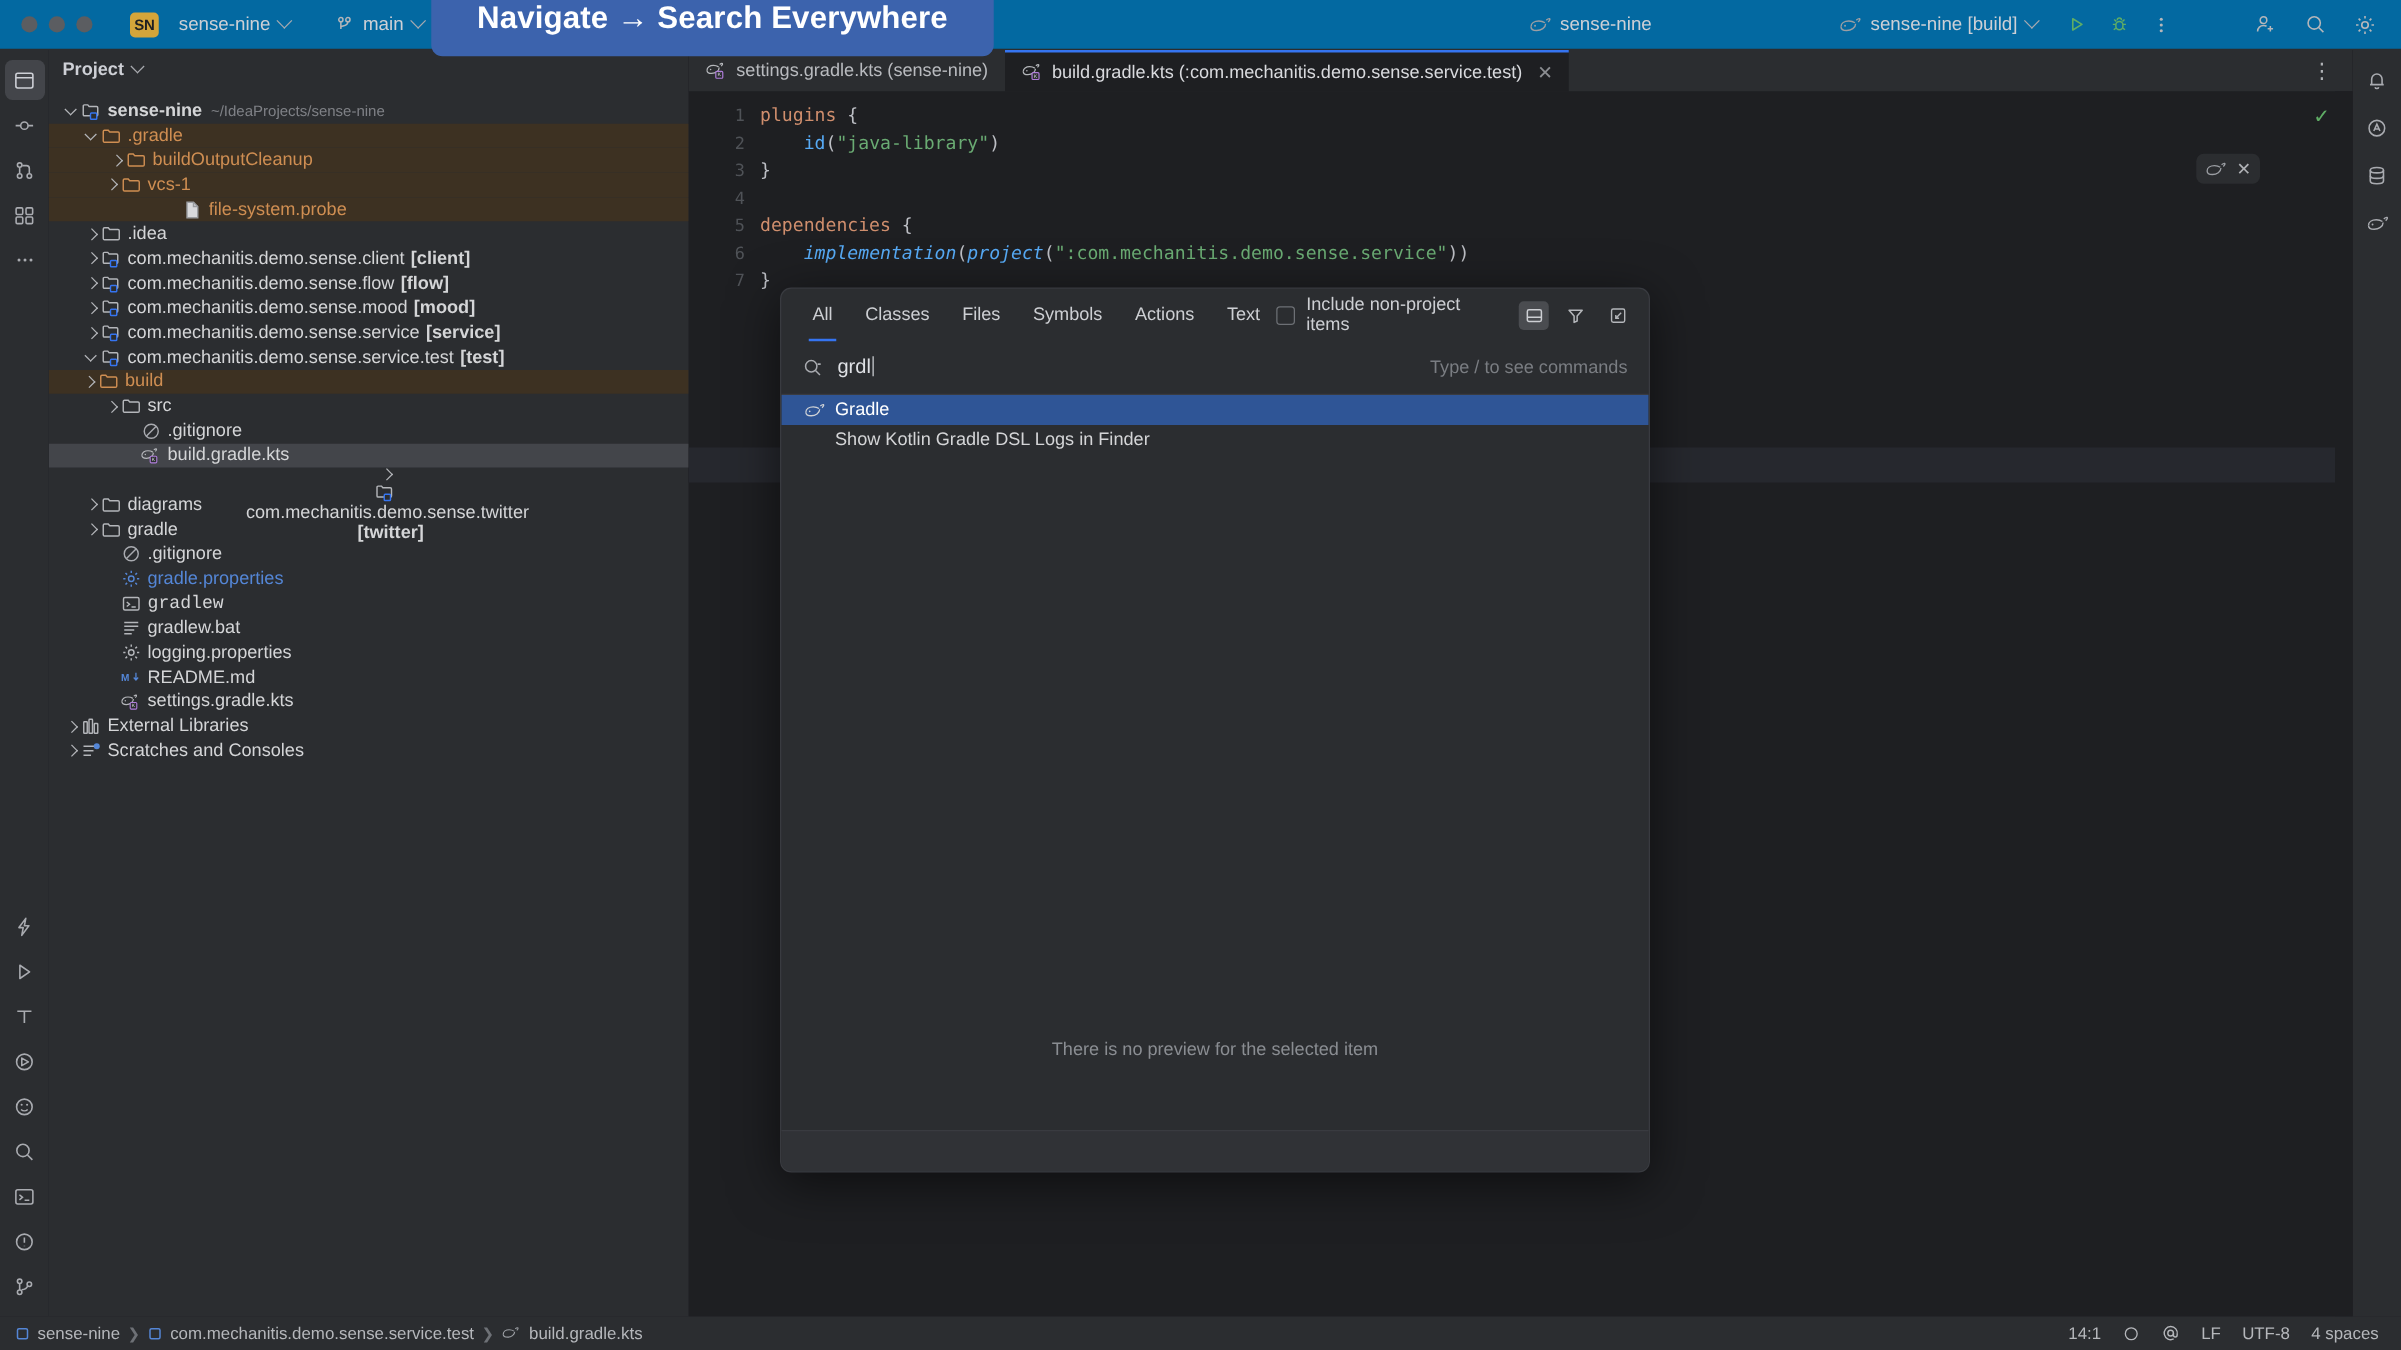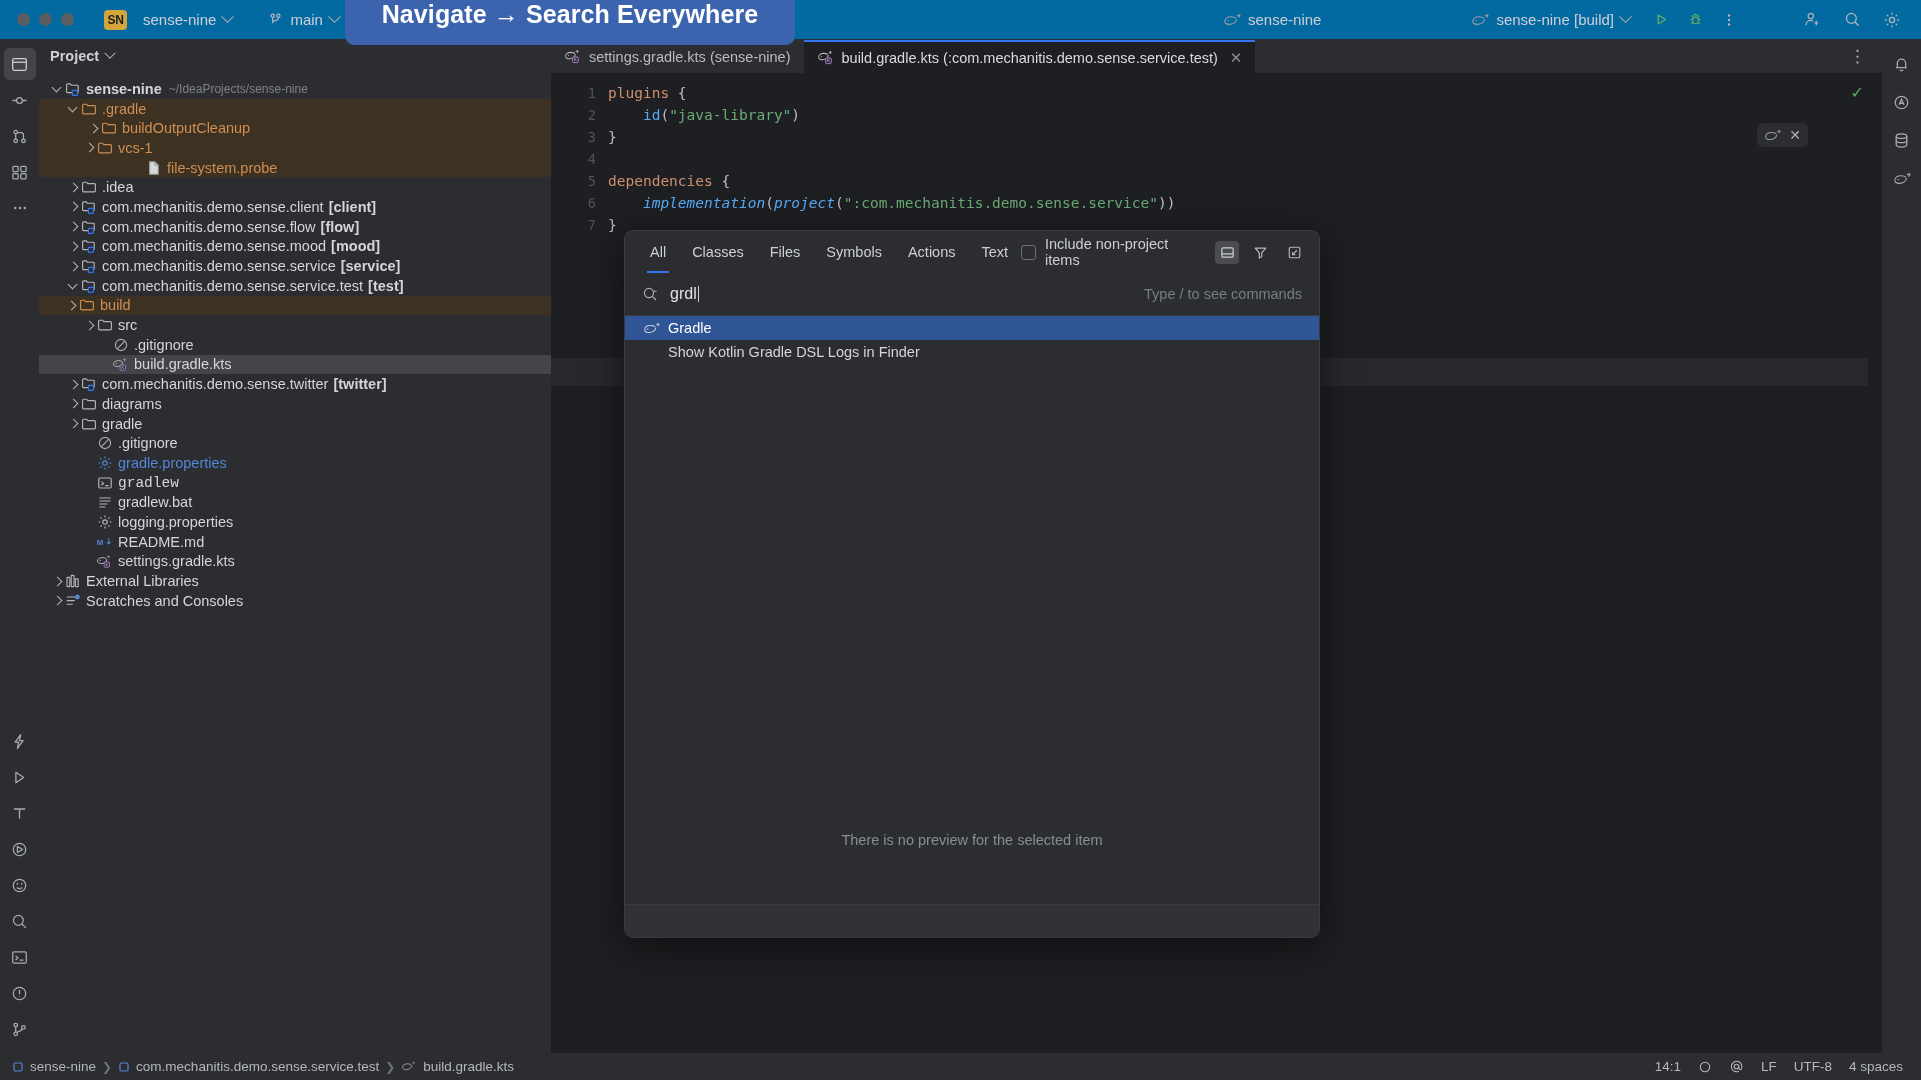--- a/index.html
+++ b/index.html
@@ -494,21 +494,21 @@
           <path d="M1.8 7.6c0 1.7 1.7 2.9 4.2 2.9 3.4 0 6.6-2.1 6.6-5.2"></path>
           <path d="M13 2.6c1-.8 2-1.2 2.5-.9.3.5-.2 1.5-1.1 2.3"></path>
           <circle cx="5" cy="7" r=".7" fill="#b4b6ba" stroke="none"></circle>
         </g>
         <rect x="9.6" y="8.6" width="6.2" height="6.2" rx="1" fill="#2b2d30" stroke="#b07edb" stroke-width="1.05"></rect>
         <text x="12.7" y="13.1" font-size="4.6" fill="#d4d5d7" text-anchor="middle" font-family="Liberation Sans, sans-serif">K</text>
       </svg>
             </span>
             <span>build.gradle.kts</span>
           </div>
-          <div class="row" style="padding-left: 30px;">
+          <div class="row" style="padding-left: 30px; flex-direction: column;">
             <span class="arrow r"></span>
             <span class="row-ico">
               <svg width="16" height="16" viewBox="0 0 16 16" fill="none" stroke="#b4b6ba" stroke-width="1.15">
                 <path d="M1.6 3.8c0-.5.4-.9.9-.9h2.7l1.1 1.3h6c.5 0 .9.4.9.9v5.6c0 .5-.4.9-.9.9H2.5c-.5 0-.9-.4-.9-.9z"></path>
                 <rect x="7.4" y="9.4" width="5" height="5" rx=".7" fill="#2b2d30" stroke="#3574f0"></rect>
               </svg>
             </span>
             <span>com.mechanitis.demo.sense.twitter</span>
             <span class="lbl-mod">[twitter]</span>
           </div>

